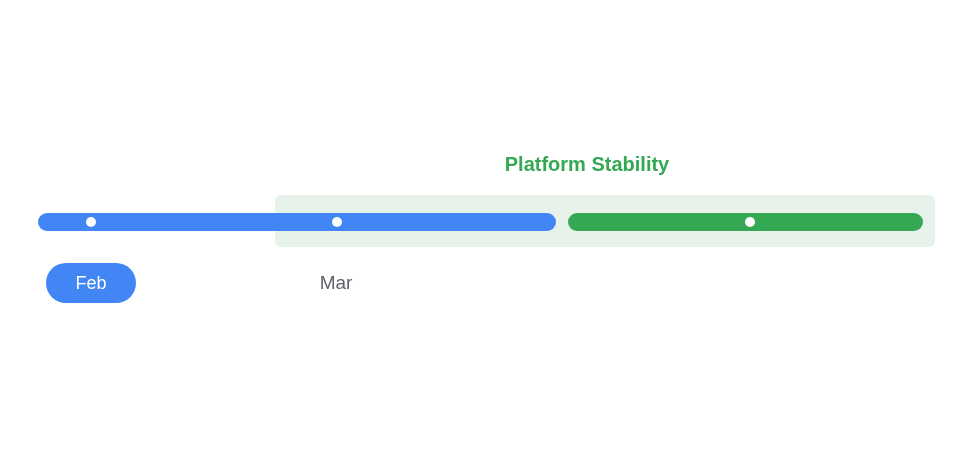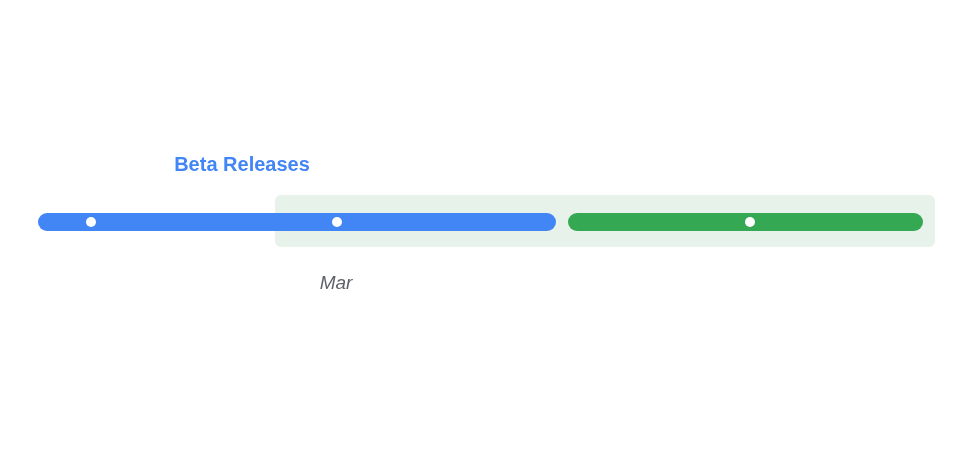--- a/index.html
+++ b/index.html
@@ -81,41 +81,43 @@
     font-size: 18px;
     line-height: 1;
   }
   .milestone-text {
     position: absolute;
     top: 272px;
     transform: translateX(-50%);
     font-size: 19px;
     line-height: 22px;
     white-space: nowrap;
-    font-style: italic;
   }
   .milestone-text.mar   { left: 336px; color: var(--gray-text); }
   .milestone-text.final { left: 746px; color: var(--green); }
 </style>
 </head>
 <body>
 
 <div class="stage">
 
-  <div class="phase-label beta">Beta Releases</div>
 
+  <div class="phase-label stable">Platform Stability</div>
 
   <div class="stability-bg"></div>
 
   <div class="bar beta-bar">
     <span class="dot feb-dot"></span>
     <span class="dot mar-dot"></span>
   </div>
 
   <div class="bar stable-bar">
     <span class="dot final-dot"></span>
   </div>
 
+  <div class="chip">
+    <span>Feb</span>
+  </div>
 
   <div class="milestone-text mar">Mar</div>
 
 
 </div>
 
 </body></html>

